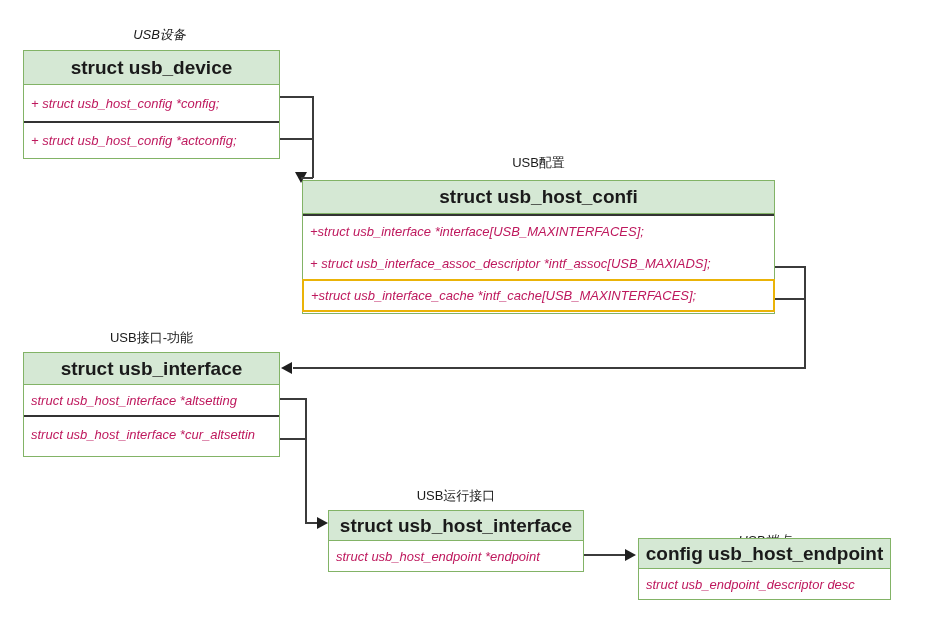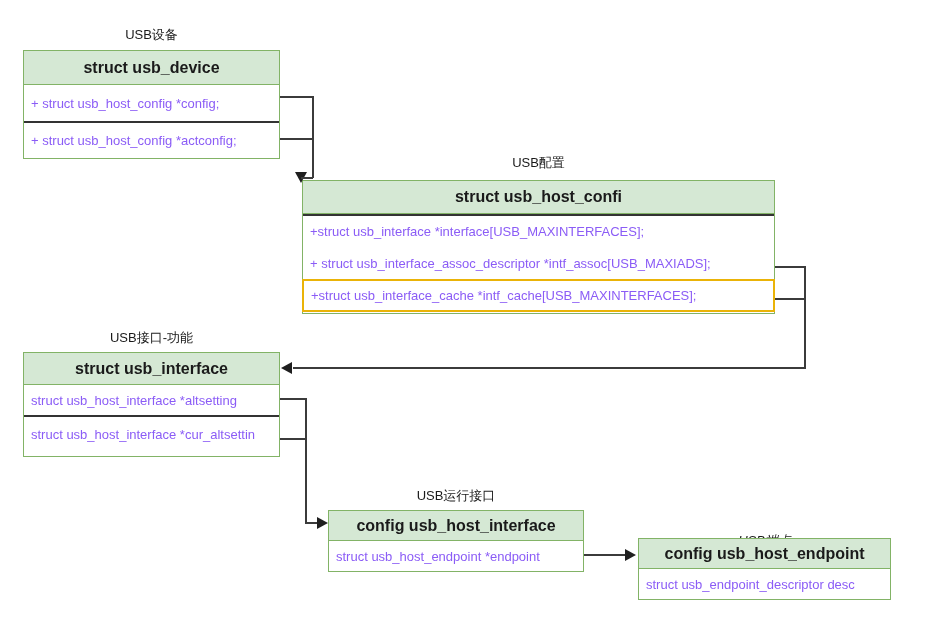--- a/index.html
+++ b/index.html
@@ -31,38 +31,39 @@
     font-size: 13px;
     line-height: 16px;
     white-space: nowrap;
     text-align: center;
   }
   .uml-header {
     box-sizing: border-box;
     background: #d5e8d4;
     border-bottom: 1px solid #82b366;
     font-weight: bold;
-    font-size: 16px;
+    font-size: 19px;
     color: #1a1a1a;
     display: flex;
     align-items: center;
     justify-content: center;
     white-space: nowrap;
     overflow: hidden;
   }
   .uml-row {
     box-sizing: border-box;
     background: #ffffff;
     font-size: 13px;
-    color: #8b5cf6;
+    color: #be185d;
     display: flex;
     align-items: center;
     padding-left: 7px;
     white-space: nowrap;
     overflow: hidden;
+    font-style: italic;
   }
   .sep-dark {
     border-top: 2px solid #333333;
   }
   .row-boxed {
     border: 2px solid #eab308;
     margin-left: -1px;
     margin-right: -1px;
     width: calc(100% + 2px);
   }
@@ -92,21 +93,21 @@
     border-left: 6px solid transparent;
     border-right: 6px solid transparent;
     border-top: 11px solid #1f1f1f;
   }
 </style>
 </head>
 <body>
 
 <div id="canvas">
 
-  <div class="uml-title" style="left:23px; top:27px; width:257px;">USB设备</div>
+  <div class="uml-title" style="left:31px; top:27px; width:257px;font-style:italic;">USB设备</div>
 
   <div class="uml-box" style="left:23px; top:50px; width:257px; height:109px;">
     <div class="uml-header" style="height:34px;">struct usb_device</div>
     <div class="uml-row" style="height:36px;">+ struct usb_host_config *config;</div>
     <div class="uml-row sep-dark" style="height:37px;">+  struct usb_host_config *actconfig;</div>
   </div>
 
   <div class="uml-title" style="left:302px; top:155px; width:473px;">USB配置</div>
 
   <div class="uml-box" style="left:302px; top:180px; width:473px; height:134px;">
@@ -120,21 +121,21 @@
 
   <div class="uml-box" style="left:23px; top:352px; width:257px; height:105px;">
     <div class="uml-header" style="height:32px;">struct usb_interface</div>
     <div class="uml-row" style="height:30px;">struct usb_host_interface *altsetting</div>
     <div class="uml-row sep-dark" style="height:37px;text-align:center;">struct usb_host_interface *cur_altsettin</div>
   </div>
 
   <div class="uml-title" style="left:328px; top:488px; width:256px;">USB运行接口</div>
 
   <div class="uml-box" style="left:328px; top:510px; width:256px; height:62px;">
-    <div class="uml-header" style="height:30px;">config usb_host_interface</div>
+    <div class="uml-header" style="height:30px;">struct usb_host_interface</div>
     <div class="uml-row" style="height:30px;">struct usb_host_endpoint *endpoint</div>
   </div>
 
   <div class="uml-title" style="left:638px; top:533px; width:253px;font-style:italic;">USB端点</div>
 
   <div class="uml-box" style="left:638px; top:538px; width:253px; height:62px;">
     <div class="uml-header" style="height:30px;">config usb_host_endpoint</div>
     <div class="uml-row" style="height:30px;">struct usb_endpoint_descriptor desc</div>
   </div>
 

